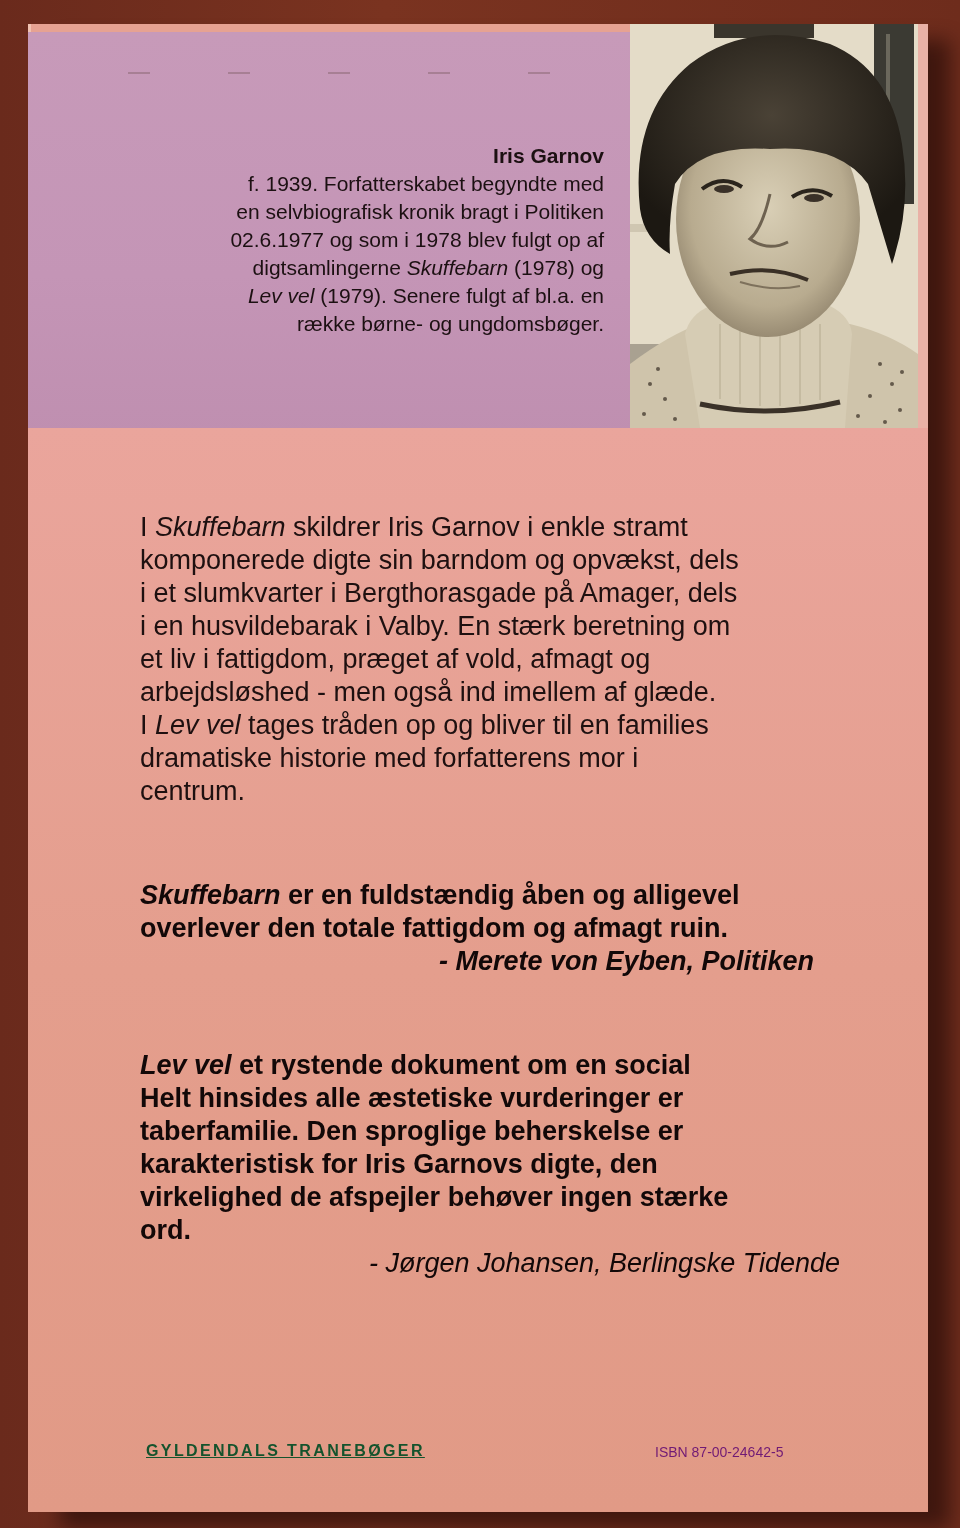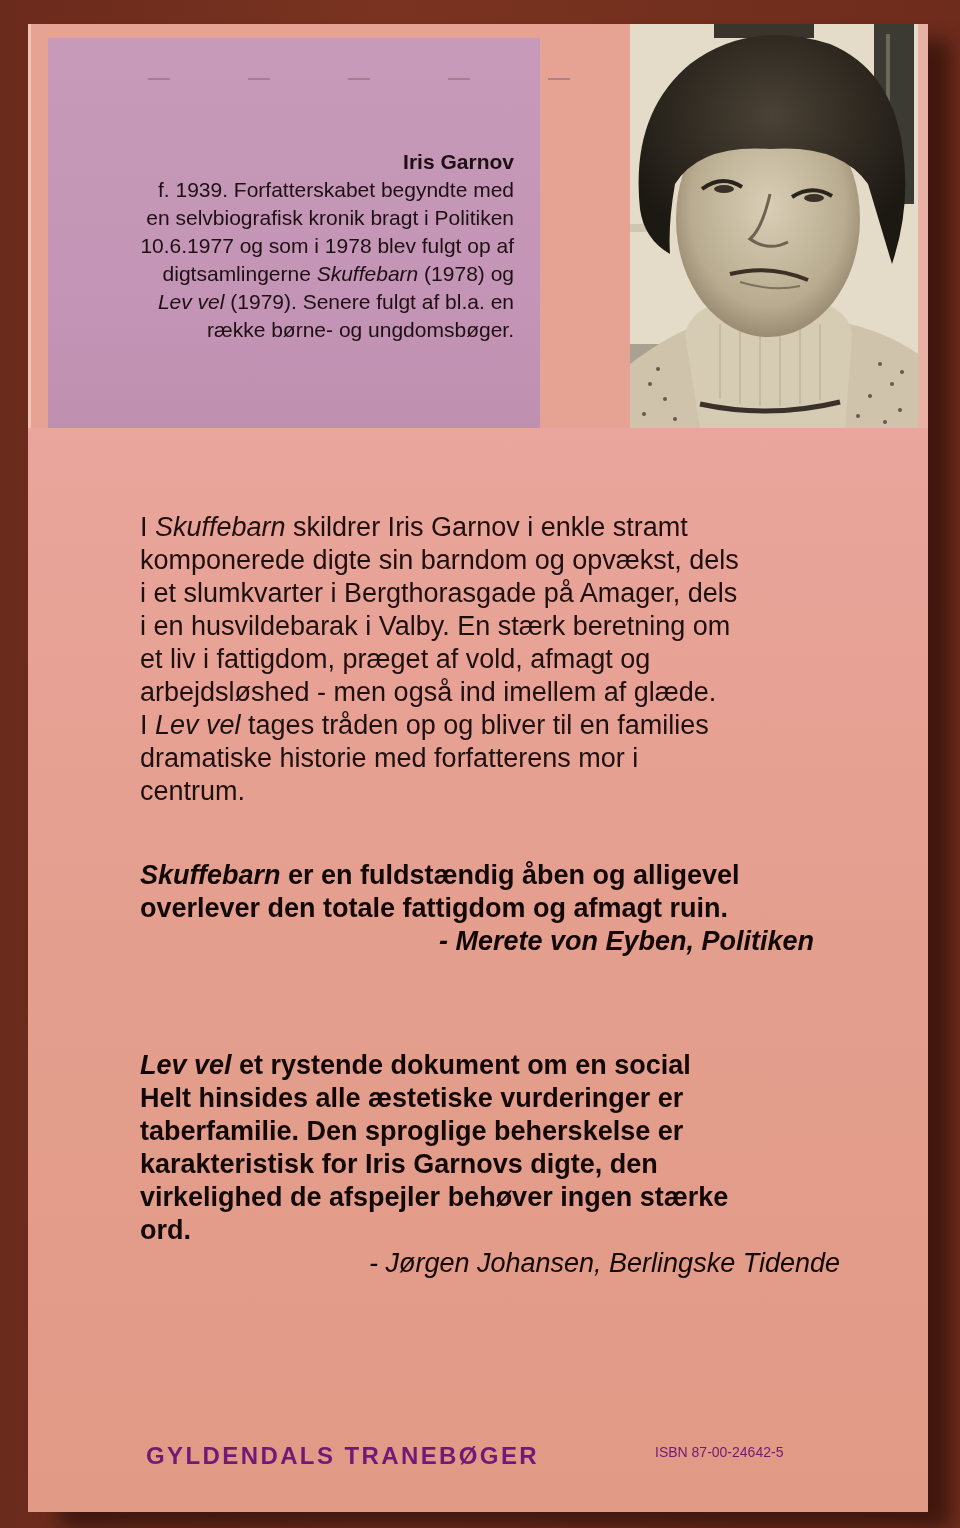--- a/index.html
+++ b/index.html
@@ -12,23 +12,22 @@
     position: absolute; left: 60px; top: 40px; width: 890px; height: 1488px;
     background: #2a0d08; filter: blur(10px); opacity: 0.7;
   }
   .book {
     position: absolute; left: 28px; top: 24px; width: 900px; height: 1488px;
     background: #e6a292;
     box-shadow: 3px 0 0 #f1c3b2 inset;
     overflow: hidden;
   }
   .top-panel {
-    position: absolute; left: 0; top: 14px; width: 492px; height: 404px;
+    position: absolute; left: 0; top: 8px; width: 602px; height: 404px;
     background: linear-gradient(180deg, #c79ab9 0%, #c495b6 60%, #bf8fb0 100%);
-    margin-left: 20px;
   }
   .dashes { position: absolute; left: 100px; top: 40px; width: 500px; height: 4px; }
   .dashes span {
     position: absolute; top: 0; width: 22px; height: 2px; background: #9a7385; opacity: .7;
   }
   .bio {
     position: absolute; right: 26px; top: 110px; width: 470px; text-align: right;
     color: #1c1012; font-size: 21px; line-height: 28px;
   }
   .bio .name { font-weight: bold; font-size: 21px; }
@@ -48,27 +47,27 @@
     position: absolute; left: 112px; top: 487px; width: 680px;
     font-size: 27px; line-height: 33px; color: #1e1010;
   }
   .quote {
     position: absolute; left: 112px; width: 700px;
     font-size: 27px; line-height: 33px; color: #120808; font-weight: bold;
   }
   .quote .attr {
     display: block; text-align: right; font-weight: normal; font-style: italic;
   }
-  .q1 { top: 835px; width: 680px; }
+  .q1 { top: 855px; width: 680px; }
   .q2 { top: 1025px; width: 700px; }
   .q1 .attr { padding-right: 6px; font-weight: bold; }
   em { font-style: italic; font-weight: inherit; }
   .footer-pub {
     position: absolute; left: 118px; top: 1418px;
-    font-size: 24px; font-weight: bold; letter-spacing: 2.4px; color: #701a75;
+    font-size: 16px; font-weight: bold; letter-spacing: 2.4px; color: #14532d; text-decoration: underline;
   }
   .footer-isbn {
     position: absolute; left: 627px; top: 1420px;
     font-size: 14px; color: #701a75;
   }
 </style>
 </head>
 <body>
 
 <div class="shadow"></div>
@@ -80,21 +79,21 @@
       <span style="left:0px"></span>
         <span style="left:100px"></span>
         <span style="left:200px"></span>
       <span style="left:300px"></span>
         <span style="left:400px"></span>
     </div>
     <div class="bio">
       <div class="name">Iris Garnov</div>
       <div><span>f. 1939. Forfatterskabet begyndte med</span></div>
       <div><span>en selvbiografisk kronik bragt i Politiken</span></div>
-      <div><span>10.6.1977 og som i 1978 blev fulgt op af</span></div>
+      <div><span>02.6.1977 og som i 1978 blev fulgt op af</span></div>
       <div><span>digtsamlingerne </span><em>Skuffebarn</em><span> (1978) og</span></div>
       <div><em>Lev vel</em><span> (1979). Senere fulgt af bl.a. en</span></div>
       <div><span>række børne- og ungdomsbøger.</span></div>
     </div>
   </div>
 
   <div class="photo" title="Black and white portrait of Iris Garnov">
     <svg width="288" height="404" viewBox="0 0 288 404">
       <defs>
         <radialGradient id="face" cx="50%" cy="45%" r="60%">

